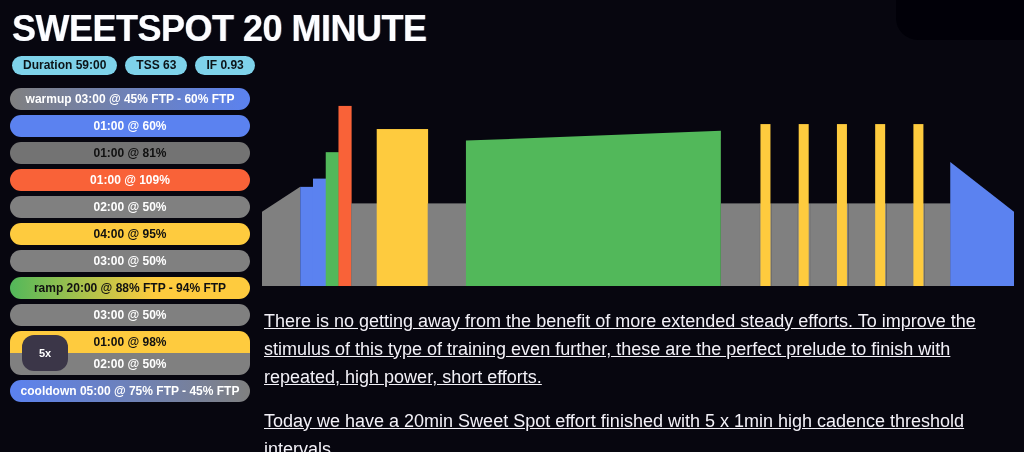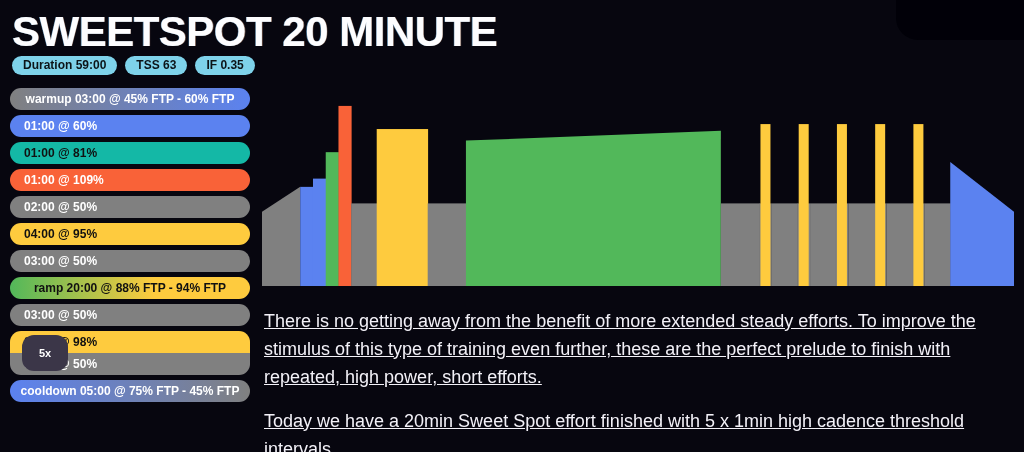--- a/index.html
+++ b/index.html
@@ -15,39 +15,39 @@
   .corner-plate {
     position: absolute; top: 0; right: 0;
     width: 128px; height: 40px;
     background: #010008;
     border-radius: 0 0 0 22px;
   }
 
   
   .title {
     position: absolute; left: 12px; top: 8px;
-    font-size: 42px; font-weight: bold; letter-spacing: -0.5px;
+    font-size: 36px; font-weight: bold; letter-spacing: -0.5px;
     color: #fdfdff;
     text-shadow: -0.6px 0 rgba(120,200,255,.55), 0.6px 0 rgba(255,190,150,.45);
     white-space: nowrap;
   }
   .badges { position: absolute; left: 12px; top: 56px; display: flex; gap: 8px; }
   .badge {
     background: #7ed2ea; color: #0c1418;
     border-radius: 999px; padding: 3px 11px 4px;
     font-size: 12px; font-weight: bold; line-height: 1;
     white-space: nowrap;
   }
 
   
   .intervals { position: absolute; left: 10px; top: 88px; width: 240px; }
   .iv-row {
     position: relative; height: 22px; margin-bottom: 5px;
     border-radius: 11px; display: flex; align-items: center;
-    justify-content: flex-start; padding: 0 14px;
+    justify-content: center; padding: 0 14px;
     font-size: 12px; font-weight: bold; white-space: nowrap;
   }
   .iv-row.center { justify-content: center; padding: 0 8px; }
   .iv-row.grouped { border-radius: 11px 11px 0 0; margin-bottom: 0; }
   .iv-row.grouped-end { border-radius: 0 0 11px 11px; }
   .rep-badge {
     position: absolute; left: 12px; top: 4px;
     width: 46px; height: 36px; border-radius: 12px;
     background: #3b3648; color: #ffffff;
     display: flex; align-items: center; justify-content: center;
@@ -70,31 +70,31 @@
 
 <div id="app">
 
   <div class="corner-plate"></div>
 
   <div class="title">SWEETSPOT 20 MINUTE</div>
 
   <div class="badges" id="badges">
       <div class="badge">Duration 59:00</div>
       <div class="badge">TSS 63</div>
-      <div class="badge">IF 0.35</div>
+      <div class="badge">IF 0.93</div>
     </div>
 
   <div class="intervals" id="intervals">
       <div class="iv-row center" style="background: linear-gradient(90deg, rgb(128, 128, 128) 0%, rgb(91, 130, 240) 100%); color: rgb(255, 255, 255);">
         <span>warmup 03:00 @ 45% FTP - 60% FTP</span>
       </div>
       <div class="iv-row" style="background: rgb(91, 130, 240); color: rgb(255, 255, 255);">
         <span>01:00 @ 60%</span>
       </div>
-      <div class="iv-row" style="background: #14b8a6; color: rgb(17, 17, 17);">
+      <div class="iv-row" style="background: #737373; color: rgb(17, 17, 17);">
         <span>01:00 @ 81%</span>
       </div>
       <div class="iv-row" style="background: rgb(249, 98, 56); color: rgb(255, 255, 255);">
         <span>01:00 @ 109%</span>
       </div>
       <div class="iv-row" style="background: rgb(128, 128, 128); color: rgb(255, 255, 255);">
         <span>02:00 @ 50%</span>
       </div>
       <div class="iv-row" style="background: rgb(254, 203, 62); color: rgb(17, 17, 17);">
         <span>04:00 @ 95%</span>

